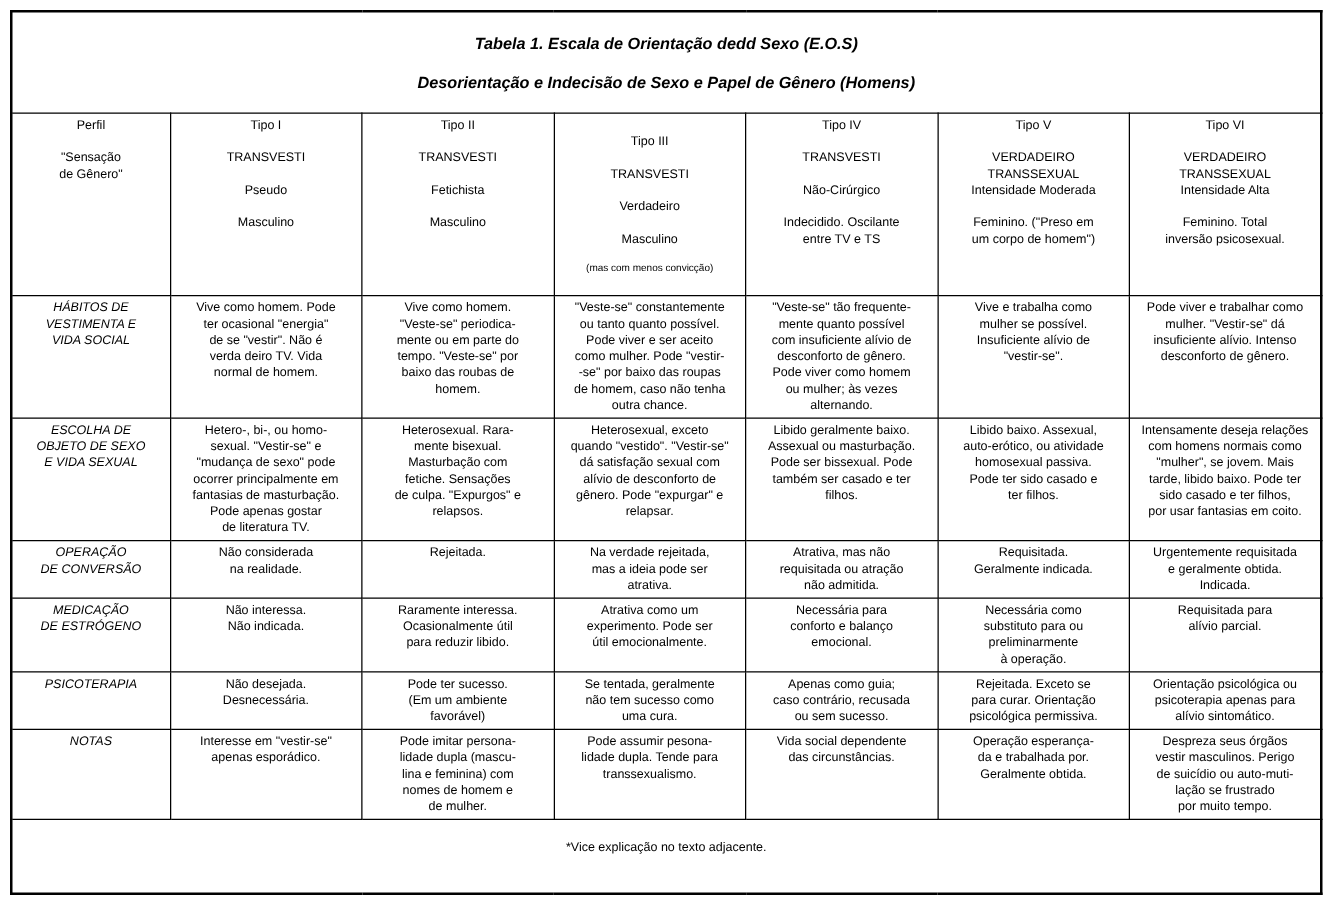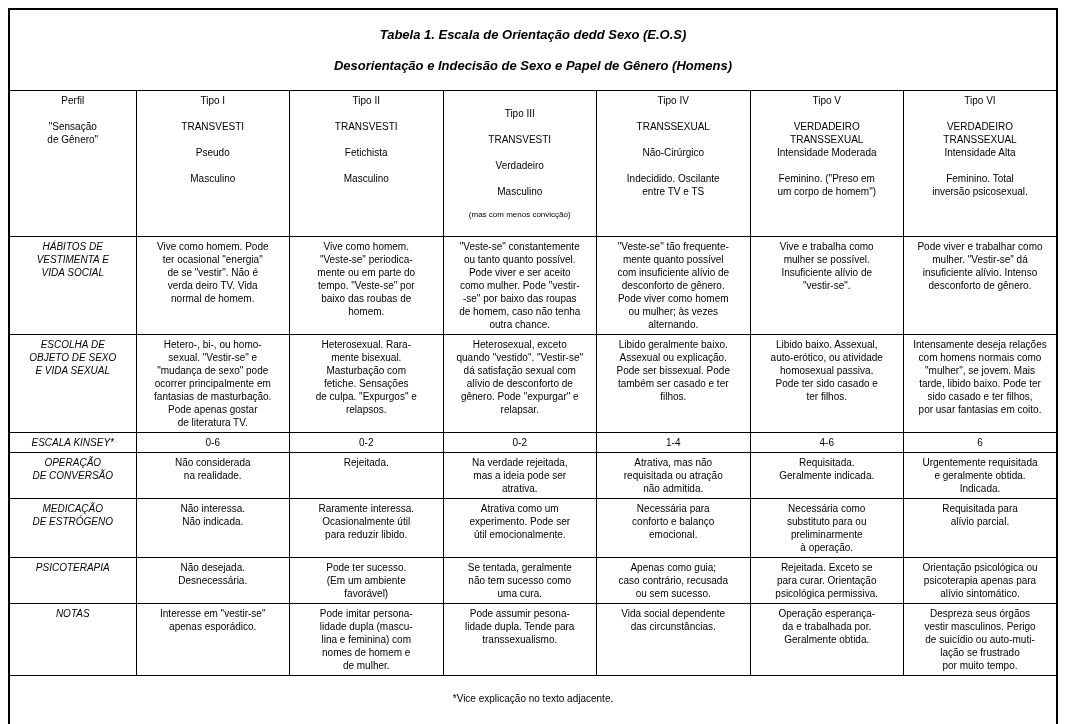--- a/index.html
+++ b/index.html
@@ -126,21 +126,21 @@
 
 TRANSVESTI
 
 Verdadeiro
 
 Masculino</div>
         <div class="tiny-note">(mas com menos convicção)</div>
       </td>
       <td class="profile-cell">Tipo IV
 
-TRANSSEXUAL
+TRANSVESTI
 
 Não-Cirúrgico
 
 Indecidido. Oscilante
 entre TV e TS</td>
       <td class="profile-cell">Tipo V
 
 VERDADEIRO
 TRANSSEXUAL
 Intensidade Moderada
@@ -213,46 +213,37 @@
 fetiche. Sensações
 de culpa. "Expurgos" e
 relapsos.</td>
       <td>Heterosexual, exceto
 quando "vestido". "Vestir-se"
 dá satisfação sexual com
 alívio de desconforto de
 gênero. Pode "expurgar" e
 relapsar.</td>
       <td>Libido geralmente baixo.
-Assexual ou explicação.
+Assexual ou masturbação.
 Pode ser bissexual. Pode
 também ser casado e ter
 filhos.</td>
       <td>Libido baixo. Assexual,
 auto-erótico, ou atividade
 homosexual passiva.
 Pode ter sido casado e
 ter filhos.</td>
       <td>Intensamente deseja relações
 com homens normais como
 "mulher", se jovem. Mais
 tarde, libido baixo. Pode ter
 sido casado e ter filhos,
 por usar fantasias em coito.</td>
     </tr>
 
-    <tr>
-      <td class="rowhead kinsey-cell">ESCALA KINSEY*</td>
-      <td class="kinsey-cell">0-6</td>
-      <td class="kinsey-cell">0-2</td>
-      <td class="kinsey-cell">0-2</td>
-      <td class="kinsey-cell">1-4</td>
-      <td class="kinsey-cell">4-6</td>
-      <td class="kinsey-cell">6</td>
-    </tr>
 
     <tr>
       <td class="rowhead">OPERAÇÃO
 DE CONVERSÃO</td>
       <td>Não considerada
 na realidade.</td>
       <td>Rejeitada.</td>
       <td>Na verdade rejeitada,
 mas a ideia pode ser
 atrativa.</td>

